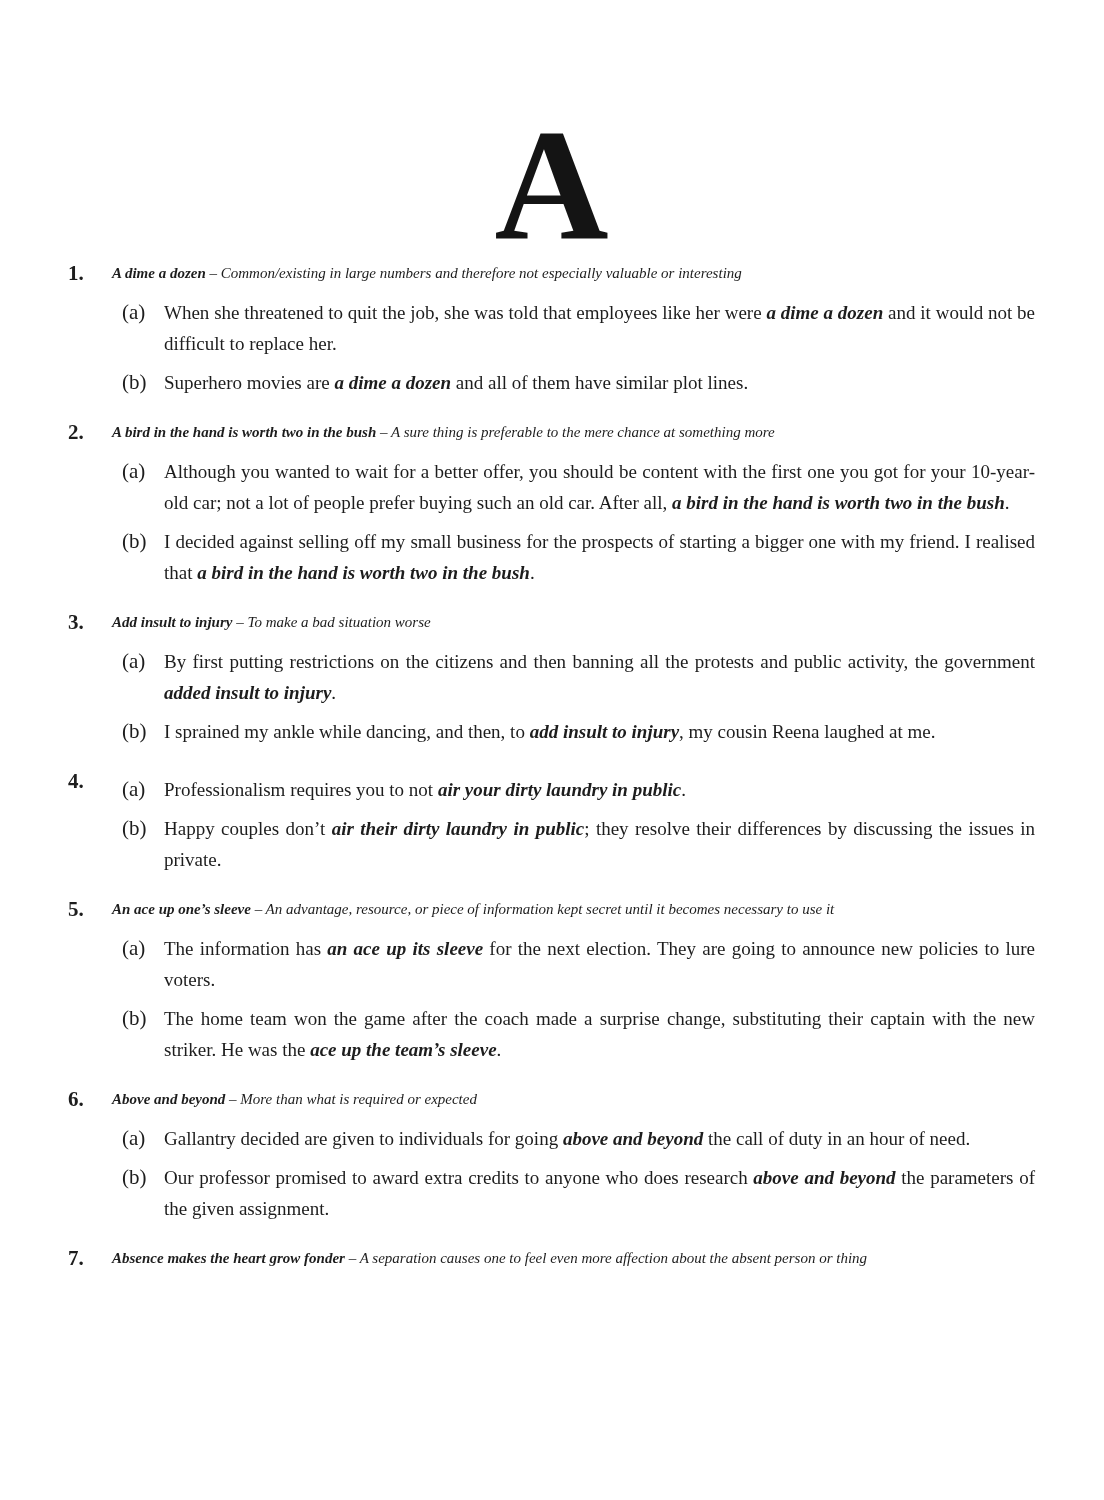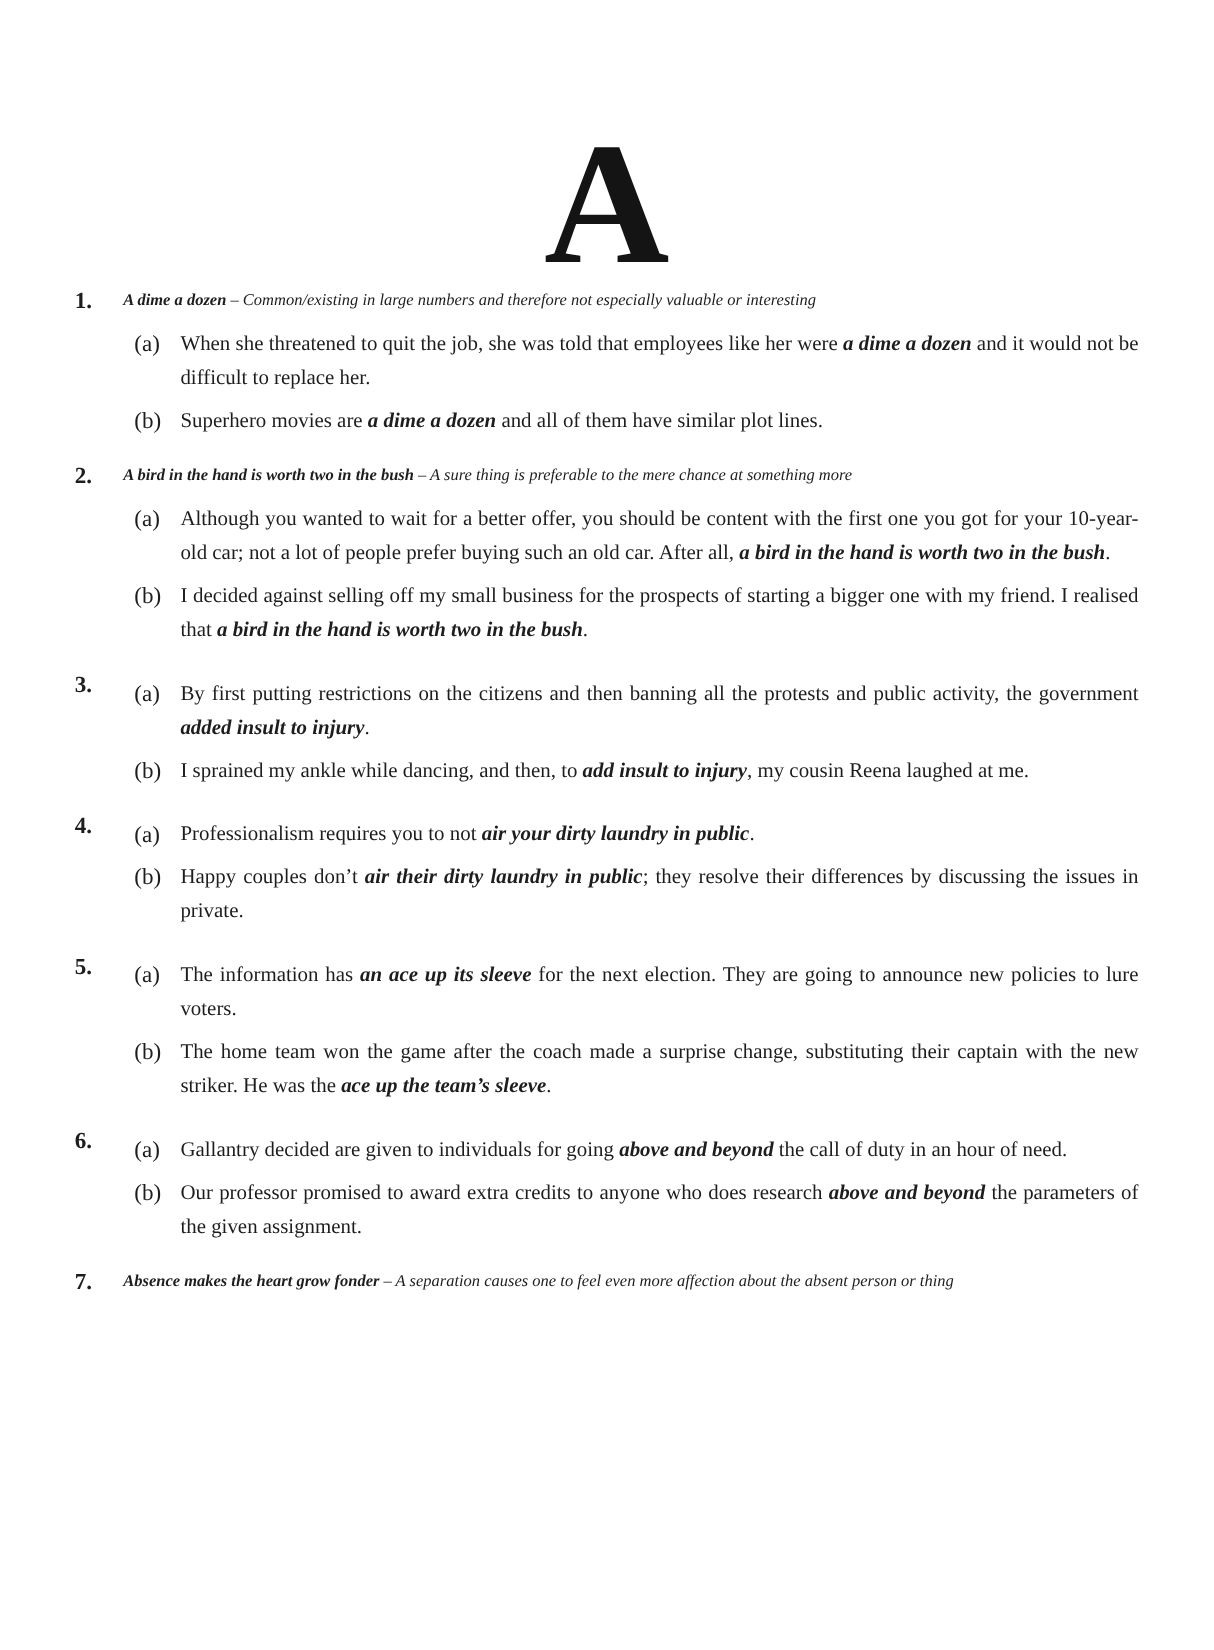--- a/index.html
+++ b/index.html
@@ -126,20 +126,21 @@
     <div class="ex-label">(b)</div>
     <p class="ex-text"><span>I decided against selling off my small business for the prospects of starting a bigger one with my friend. I realised that </span><span class="idiom-em">a bird in the hand is worth two in the bush</span><span>.</span></p>
   </div>
 </div>
     </div>
   </section>
 
   <section class="entry">
     <div class="entry-num">3.</div>
     <div class="entry-content">
+      <p class="headline"><b class="idiom-name">Add insult to injury</b><span class="sep-dash"> – </span><i class="idiom-def">To make a bad situation worse</i></p>
       <div class="examples">
   <div class="example">
     <div class="ex-label">(a)</div>
     <p class="ex-text"><span>By first putting restrictions on the citizens and then banning all the protests and public activity, the government </span><span class="idiom-em">added insult to injury</span><span>.</span></p>
   </div>
 
   <div class="example">
     <div class="ex-label">(b)</div>
     <p class="ex-text"><span>I sprained my ankle while dancing, and then, to </span><span class="idiom-em">add insult to injury</span><span>, my cousin Reena laughed at me.</span></p>
   </div>
@@ -160,37 +161,39 @@
     <div class="ex-label">(b)</div>
     <p class="ex-text"><span>Happy couples don’t </span><span class="idiom-em">air their dirty laundry in public</span><span>; they resolve their differences by discussing the issues in private.</span></p>
   </div>
 </div>
     </div>
   </section>
 
   <section class="entry">
     <div class="entry-num">5.</div>
     <div class="entry-content">
+      <p class="headline"><b class="idiom-name">An ace up one’s sleeve</b><span class="sep-dash"> – </span><i class="idiom-def">An advantage, resource, or piece of information kept secret until it becomes necessary to use it</i></p>
       <div class="examples">
   <div class="example">
     <div class="ex-label">(a)</div>
     <p class="ex-text"><span>The information has </span><span class="idiom-em">an ace up its sleeve</span><span> for the next election. They are going to announce new policies to lure voters.</span></p>
   </div>
 
   <div class="example">
     <div class="ex-label">(b)</div>
     <p class="ex-text"><span>The home team won the game after the coach made a surprise change, substituting their captain with the new striker. He was the </span><span class="idiom-em">ace up the team’s sleeve</span><span>.</span></p>
   </div>
 </div>
     </div>
   </section>
 
   <section class="entry">
     <div class="entry-num">6.</div>
     <div class="entry-content">
+      <p class="headline"><b class="idiom-name">Above and beyond</b><span class="sep-dash"> – </span><i class="idiom-def">More than what is required or expected</i></p>
       <div class="examples">
   <div class="example">
     <div class="ex-label">(a)</div>
     <p class="ex-text"><span>Gallantry decided are given to individuals for going </span><span class="idiom-em">above and beyond</span><span> the call of duty in an hour of need.</span></p>
   </div>
 
   <div class="example">
     <div class="ex-label">(b)</div>
     <p class="ex-text"><span>Our professor promised to award extra credits to anyone who does research </span><span class="idiom-em">above and beyond</span><span> the parameters of the given assignment.</span></p>
   </div>

